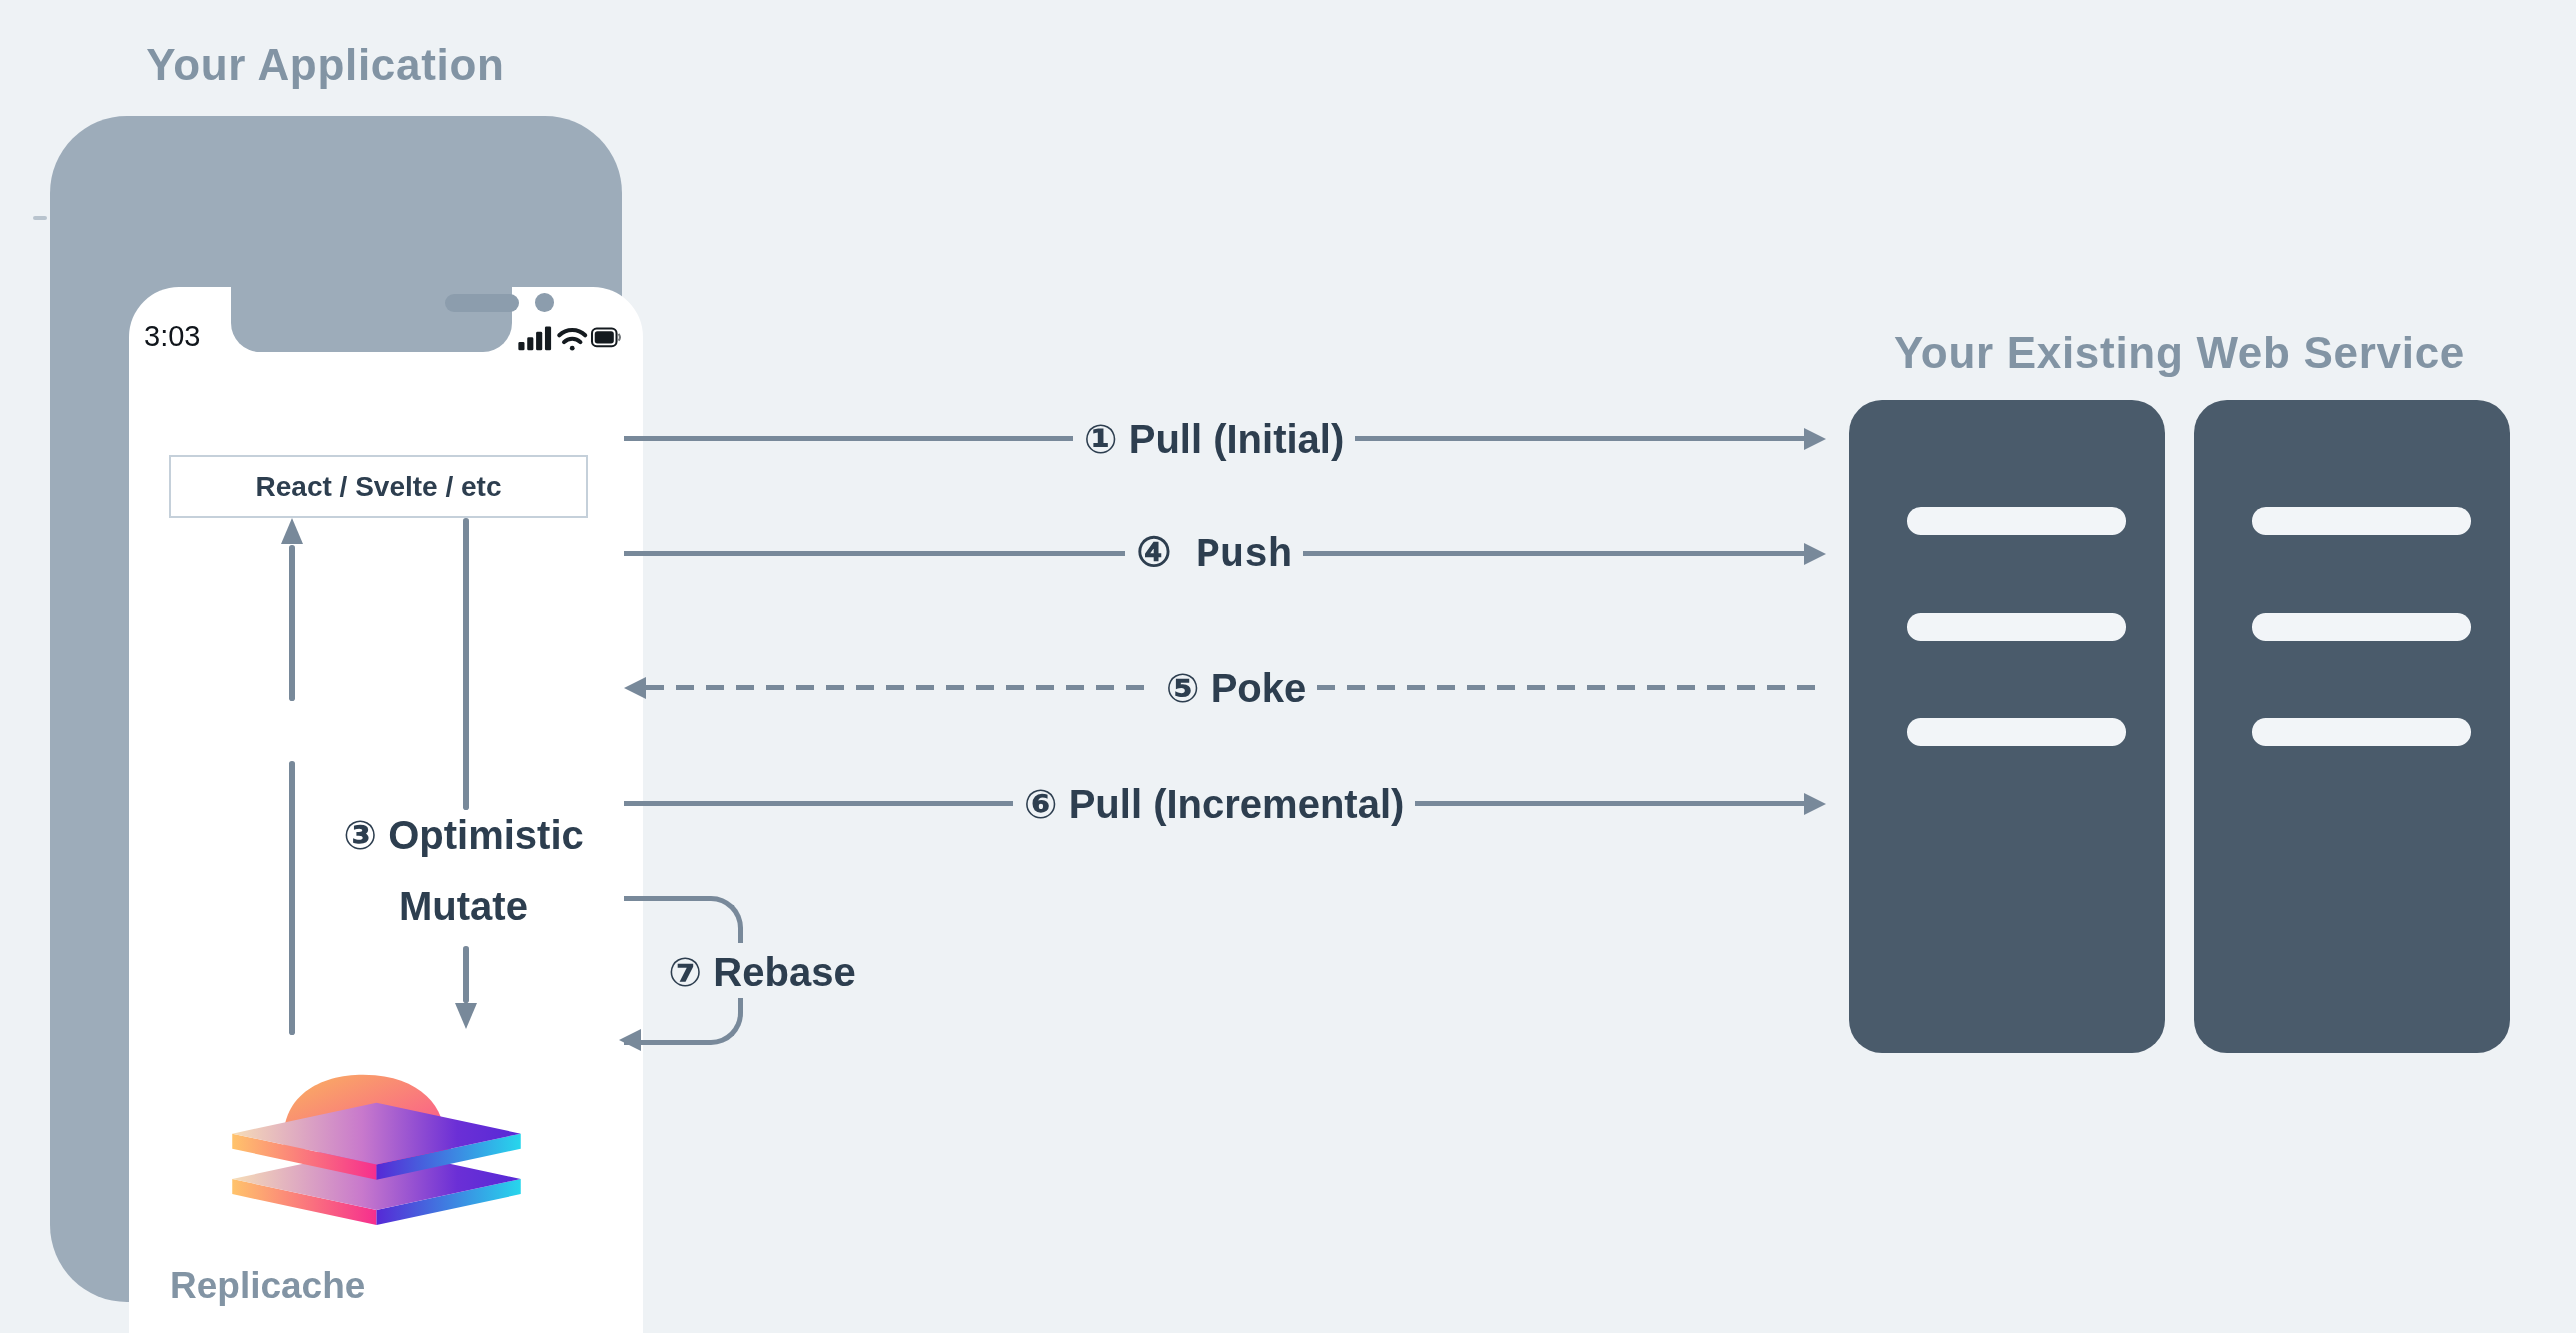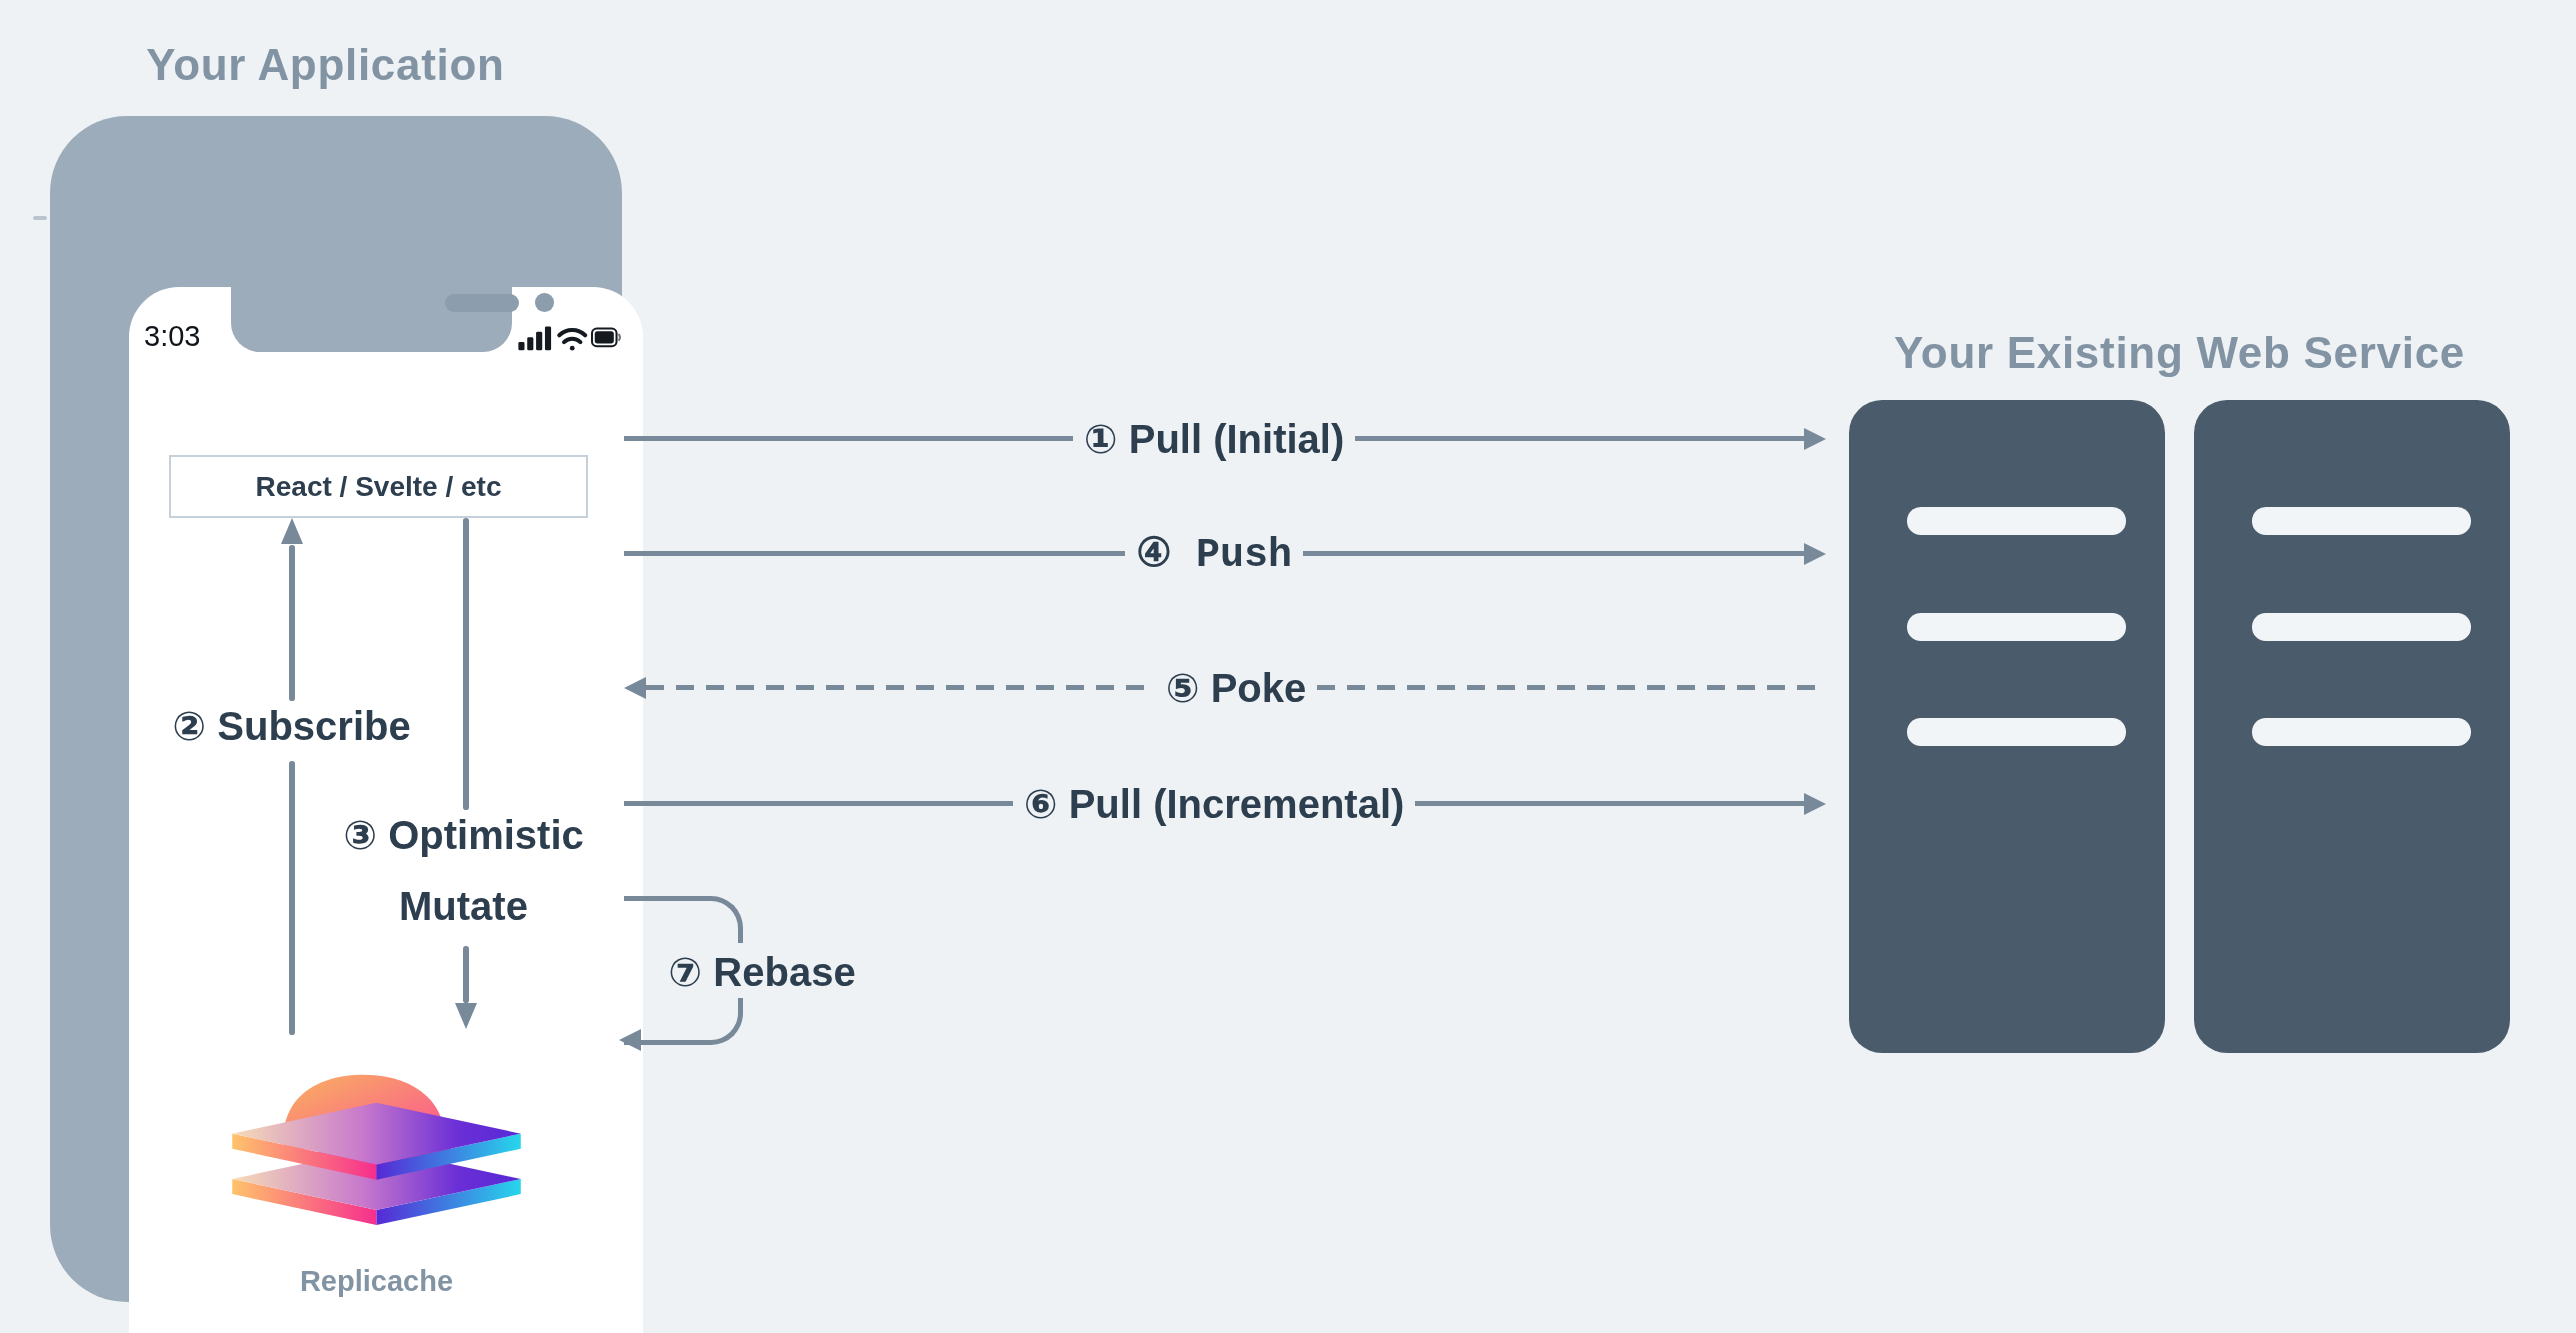--- a/index.html
+++ b/index.html
@@ -40,22 +40,22 @@
   #mut-line-a{left:334px;top:231px;height:292px;}
   #mut-line-b{left:334px;top:659px;height:57px;}
   #mut-tri{left:326px;top:716px;width:0;height:0;border-left:11px solid transparent;
     border-right:11px solid transparent;border-top:26px solid var(--arrow);}
   #subscribe-label{left:-44px;top:416px;width:413px;text-align:center;}
   #optimistic-label-1{left:128px;top:525px;width:413px;text-align:center;}
   #optimistic-label-2{left:128px;top:597px;width:413px;text-align:center;}
 
   
   #logo{left:103px;top:780px;width:289px;height:158px;}
-  #logo-caption{left:41px;top:978px;width:413px;text-align:center;
-    font-size:29px;font-weight:bold;color:var(--muted);}
+  #logo-caption{left:41px;top:978px;width:413px;text-align:left;
+    font-size:37px;font-weight:bold;color:var(--muted);}
 
   
   .h-arrow{position:absolute;left:624px;width:1202px;height:55px;display:flex;align-items:center;}
   .h-arrow .line{flex:1;height:5.5px;background:var(--arrow);}
   .h-arrow .dline{flex:1;height:5.5px;
     background:repeating-linear-gradient(90deg,var(--arrow) 0 18px,transparent 18px 30px);}
   .h-arrow .label{padding:0 11px;font-size:40px;font-weight:bold;color:var(--dark);white-space:nowrap;}
   .tri-r{width:0;height:0;border-top:11px solid transparent;border-bottom:11px solid transparent;
     border-left:22px solid var(--arrow);}
   .tri-l{width:0;height:0;border-top:11px solid transparent;border-bottom:11px solid transparent;
@@ -120,21 +120,20 @@
           <path d="M 147 16 q 4 5 0 10" stroke="#141A1F" stroke-width="3" fill="none" opacity="0.6"></path>
         </g>
       </svg>
 
       <div id="framework-box" class="abs">
         <span>React / Svelte / etc</span>
       </div>
 
       <div id="sub-tri" class="abs"></div>
       <div id="sub-line-a" class="abs vline"></div>
-      <div id="subscribe-label" class="abs dark-label">② Subscribe</div>
       <div id="sub-line-b" class="abs vline"></div>
 
       <div id="mut-line-a" class="abs vline"></div>
       <div id="optimistic-label-1" class="abs dark-label">③ Optimistic</div>
       <div id="optimistic-label-2" class="abs dark-label">Mutate</div>
       <div id="mut-line-b" class="abs vline"></div>
       <div id="mut-tri" class="abs"></div>
 
       <svg id="logo" class="abs" viewBox="0 0 420 230">
         <defs>

